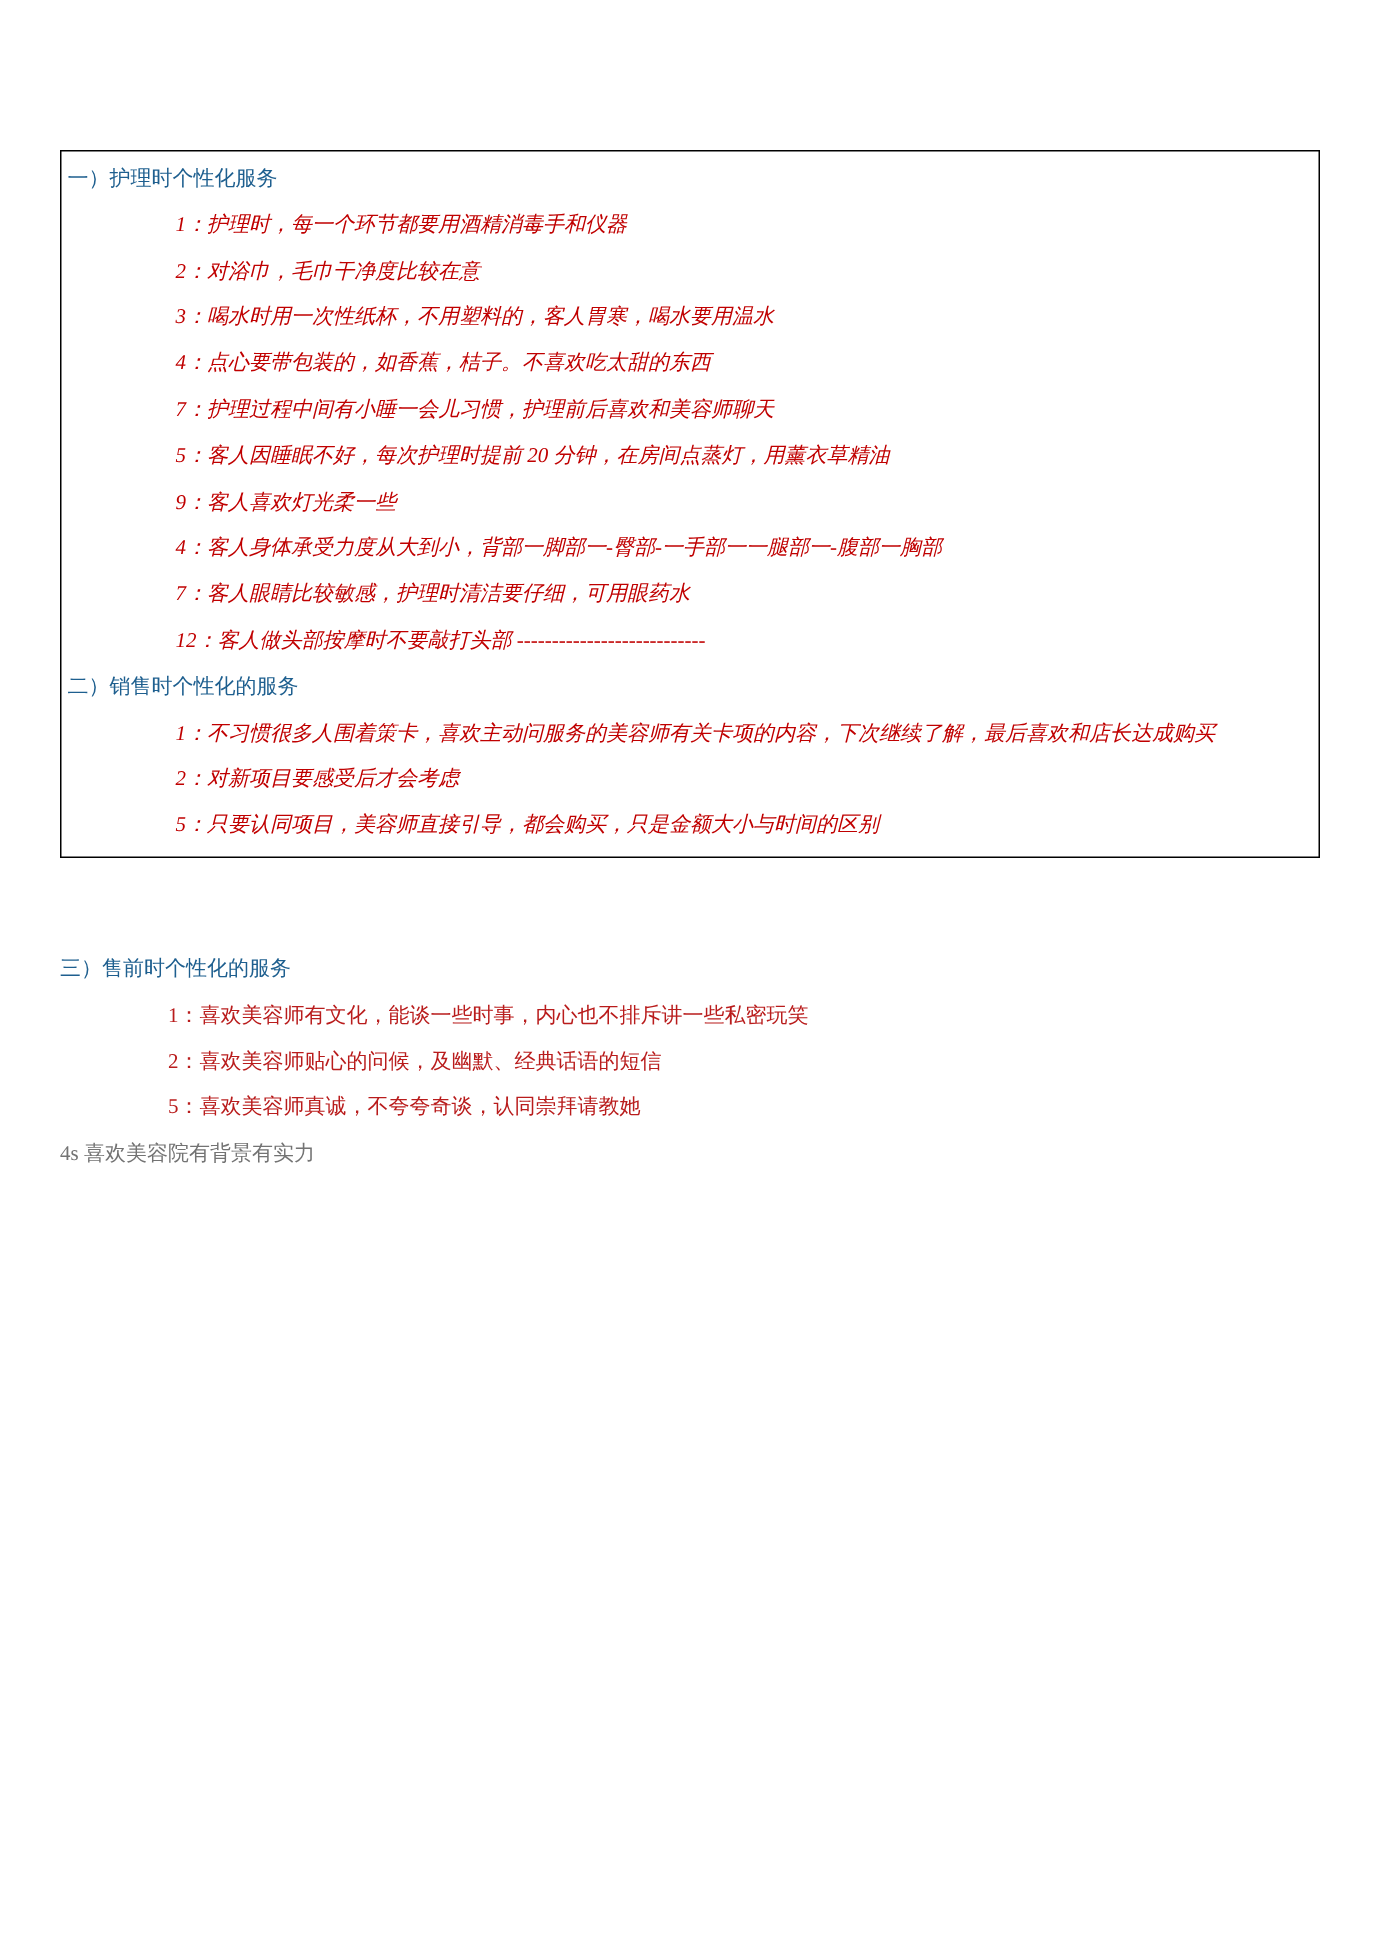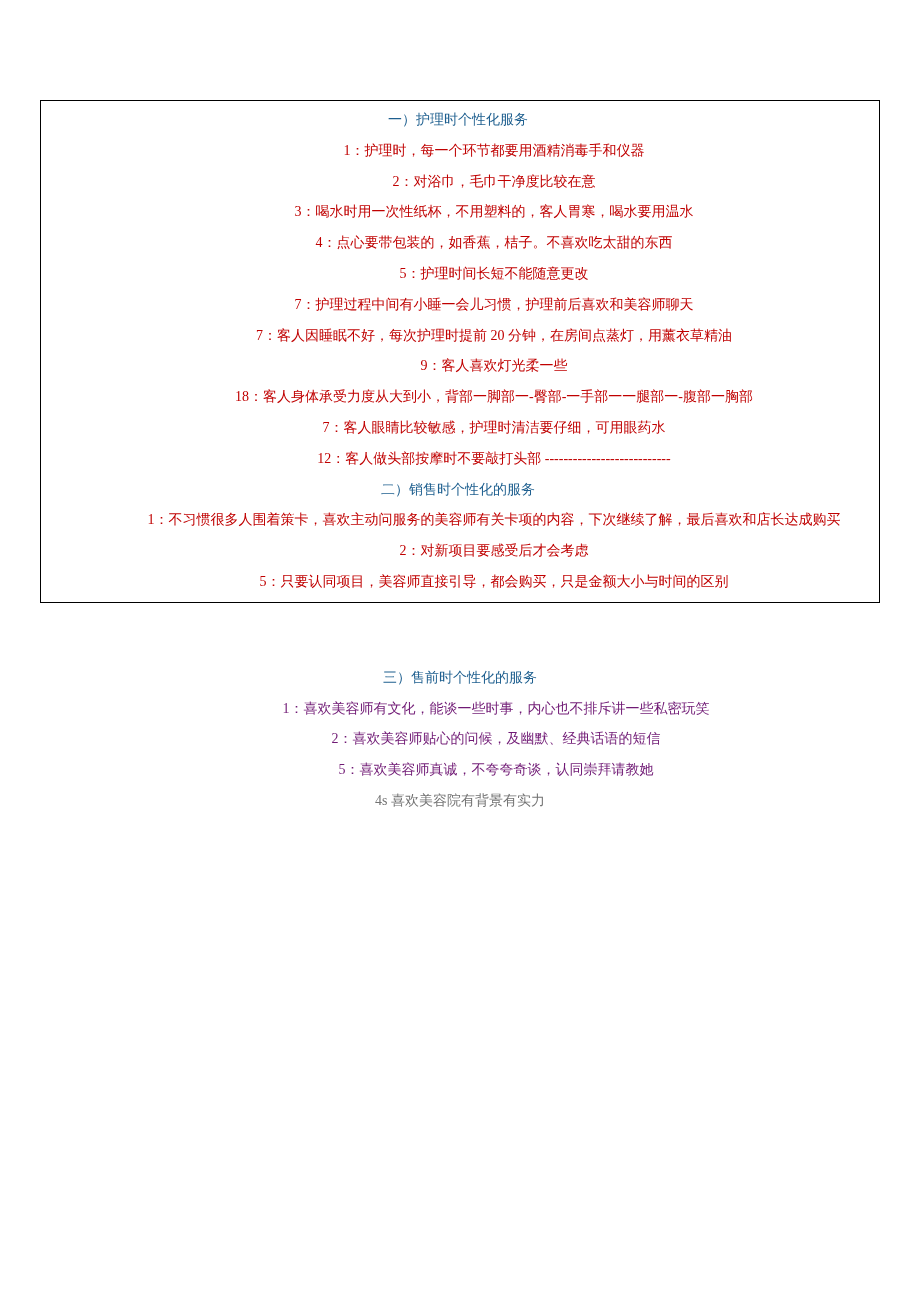--- a/index.html
+++ b/index.html
@@ -1,75 +1,74 @@
 <!DOCTYPE html>
 <html><head>
   <meta charset="utf-8">
   <style>
     * {
       margin: 0;
       padding: 0;
       box-sizing: border-box;
-      text-align: center;
     }
     body {
       background: #ffffff;
       font-family: "SimSun", "宋体", serif;
       font-size: 14px;
       line-height: 2.2;
       padding: 0;
       width: 920px;
     }
     .bordered-box {
       border: 1px solid #000;
       margin: 100px 40px 0 40px;
       padding: 4px 8px 4px 4px;
     }
     .section-heading {
       color: #1e5f8f;
       margin-left: 0;
     }
     .item {
       padding-left: 72px;
+      font-style: italic;
     }
     .red-text {
       color: #c00000;
     }
     .dashes {
       color: #c00000;
     }
     .blue-text {
       color: #1e5f8f;
     }
     .outside-section {
       margin: 60px 40px 0 40px;
     }
     .std-item {
       padding-left: 72px;
-      color: #701a75;
+      color: #b91c1c;
     }
     .last-line {
       color: #737373;
       margin-left: 0;
     }
   </style>
 </head>
 <body>
 
 <div class="bordered-box">
   <div class="section-heading blue-text">一）护理时个性化服务</div>
   <div class="item red-text">1：护理时，每一个环节都要用酒精消毒手和仪器</div>
   <div class="item red-text">2：对浴巾，毛巾干净度比较在意</div>
   <div class="item red-text">3：喝水时用一次性纸杯，不用塑料的，客人胃寒，喝水要用温水</div>
   <div class="item red-text">4：点心要带包装的，如香蕉，桔子。不喜欢吃太甜的东西</div>
-  <div class="item red-text">5：护理时间长短不能随意更改</div>
   <div class="item red-text">7：护理过程中间有小睡一会儿习惯，护理前后喜欢和美容师聊天</div>
-  <div class="item red-text">7：客人因睡眠不好，每次护理时提前 20 分钟，在房间点蒸灯，用薰衣草精油</div>
+  <div class="item red-text">5：客人因睡眠不好，每次护理时提前 20 分钟，在房间点蒸灯，用薰衣草精油</div>
   <div class="item red-text">9：客人喜欢灯光柔一些</div>
-  <div class="item red-text">18：客人身体承受力度从大到小，背部一脚部一-臀部-一手部一一腿部一-腹部一胸部</div>
+  <div class="item red-text">4：客人身体承受力度从大到小，背部一脚部一-臀部-一手部一一腿部一-腹部一胸部</div>
   <div class="item red-text">7：客人眼睛比较敏感，护理时清洁要仔细，可用眼药水</div>
   <div class="item">
     <span class="red-text">12：客人做头部按摩时不要敲打头部 </span><span class="dashes">---------------------------</span>
   </div>
   <div class="section-heading blue-text">二）销售时个性化的服务</div>
   <div class="item red-text">1：不习惯很多人围着策卡，喜欢主动问服务的美容师有关卡项的内容，下次继续了解，最后喜欢和店长达成购买</div>
   <div class="item red-text">2：对新项目要感受后才会考虑</div>
   <div class="item red-text">5：只要认同项目，美容师直接引导，都会购买，只是金额大小与时间的区别</div>
 </div>
 

